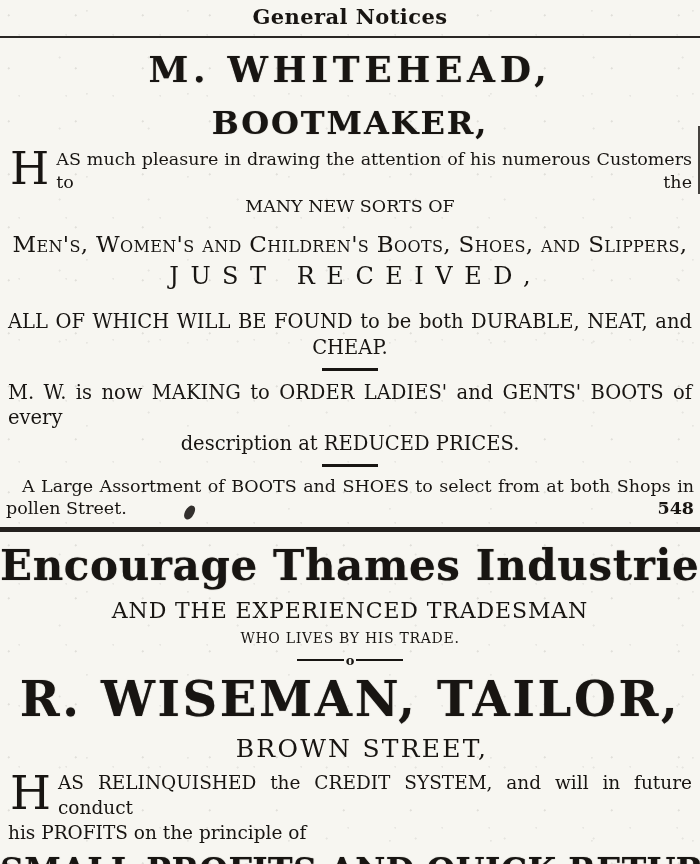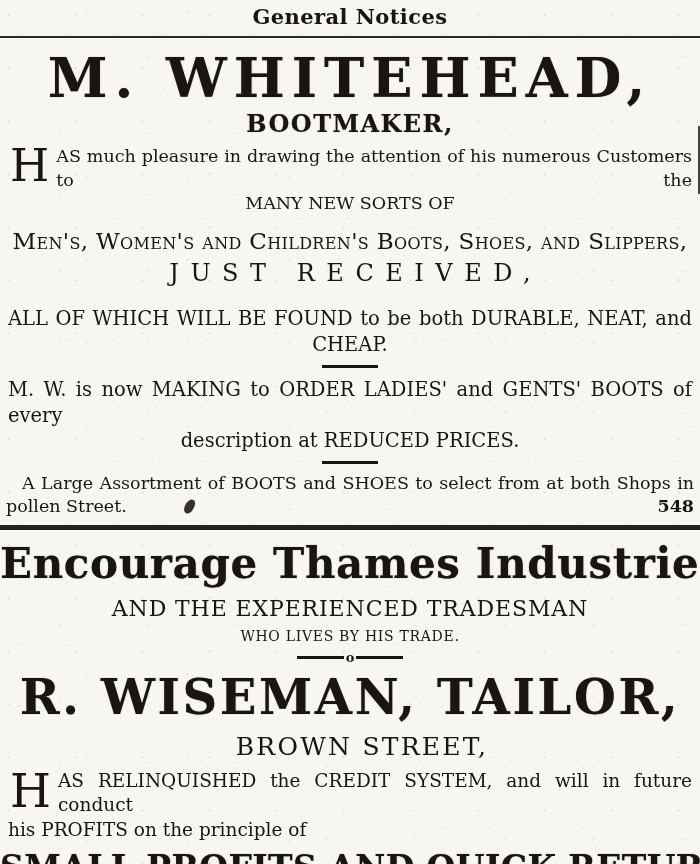--- a/index.html
+++ b/index.html
@@ -29,28 +29,28 @@
   .masthead h1 {
     font-size: 21px; font-weight: bold; letter-spacing: .02em;
   }
   .rule-full {
     height: 2px; background: var(--ink); margin: 7px 0 0 0; opacity: .92;
   }
 
   
   .big-title {
     text-align: center; font-weight: bold; white-space: nowrap;
-    font-size: 54px; line-height: 1.02; letter-spacing: .13em;
+    font-size: 36px; line-height: 1.02; letter-spacing: .13em;
     margin-top: 13px;
     text-shadow: 0 0 1px rgba(24,21,18,.55);
   }
   .sub-title {
     text-align: center; font-weight: bold;
-    font-size: 24px; line-height: 1.0; letter-spacing: .06em;
-    margin-top: 6px;
+    font-size: 32px; line-height: 1.0; letter-spacing: .06em;
+    margin-top: 19px;
     text-shadow: 0 0 1px rgba(24,21,18,.45);
   }
   .body-par { font-size: 17.5px; line-height: 1.34; padding: 0 8px; }
   .intro1 { margin-top: 9px; }
   .dropcap {
     float: left; font-size: 45px; line-height: .8;
     padding: 3px 7px 0 2px; font-weight: 500;
   }
   .just-line { display: block; text-align: justify; text-align-last: justify; }
   .center-line { display: block; text-align: center; }
@@ -69,21 +69,21 @@
   .durable { margin-top: 19px; font-size: 19.5px; line-height: 1.32; }
   .making  { margin-top: 9px;  font-size: 19.5px; line-height: 1.32; }
 
   .short-rule {
     width: 56px; height: 3px; background: var(--ink);
     margin: 7px auto 0 auto;
   }
 
   .assortment { margin-top: 8px; font-size: 17.5px; line-height: 1.3; padding: 0 6px; }
   .assortment .just-line { text-indent: 16px; }
-  .assort-last { display: flex; align-items: flex-start; }
+  .assort-last { display: flex; align-items: flex-end; }
   .ink-blot {
     width: 9px; height: 15px; margin-left: 58px; margin-top: 4px;
     background: var(--ink); border-radius: 60% 40% 55% 45%;
     transform: rotate(24deg); opacity: .88;
   }
   .ad-number { margin-left: auto; font-weight: 600; }
 
   .rule-thick {
     height: 5px; background: var(--ink); margin-top: 7px; opacity: .95;
   }

